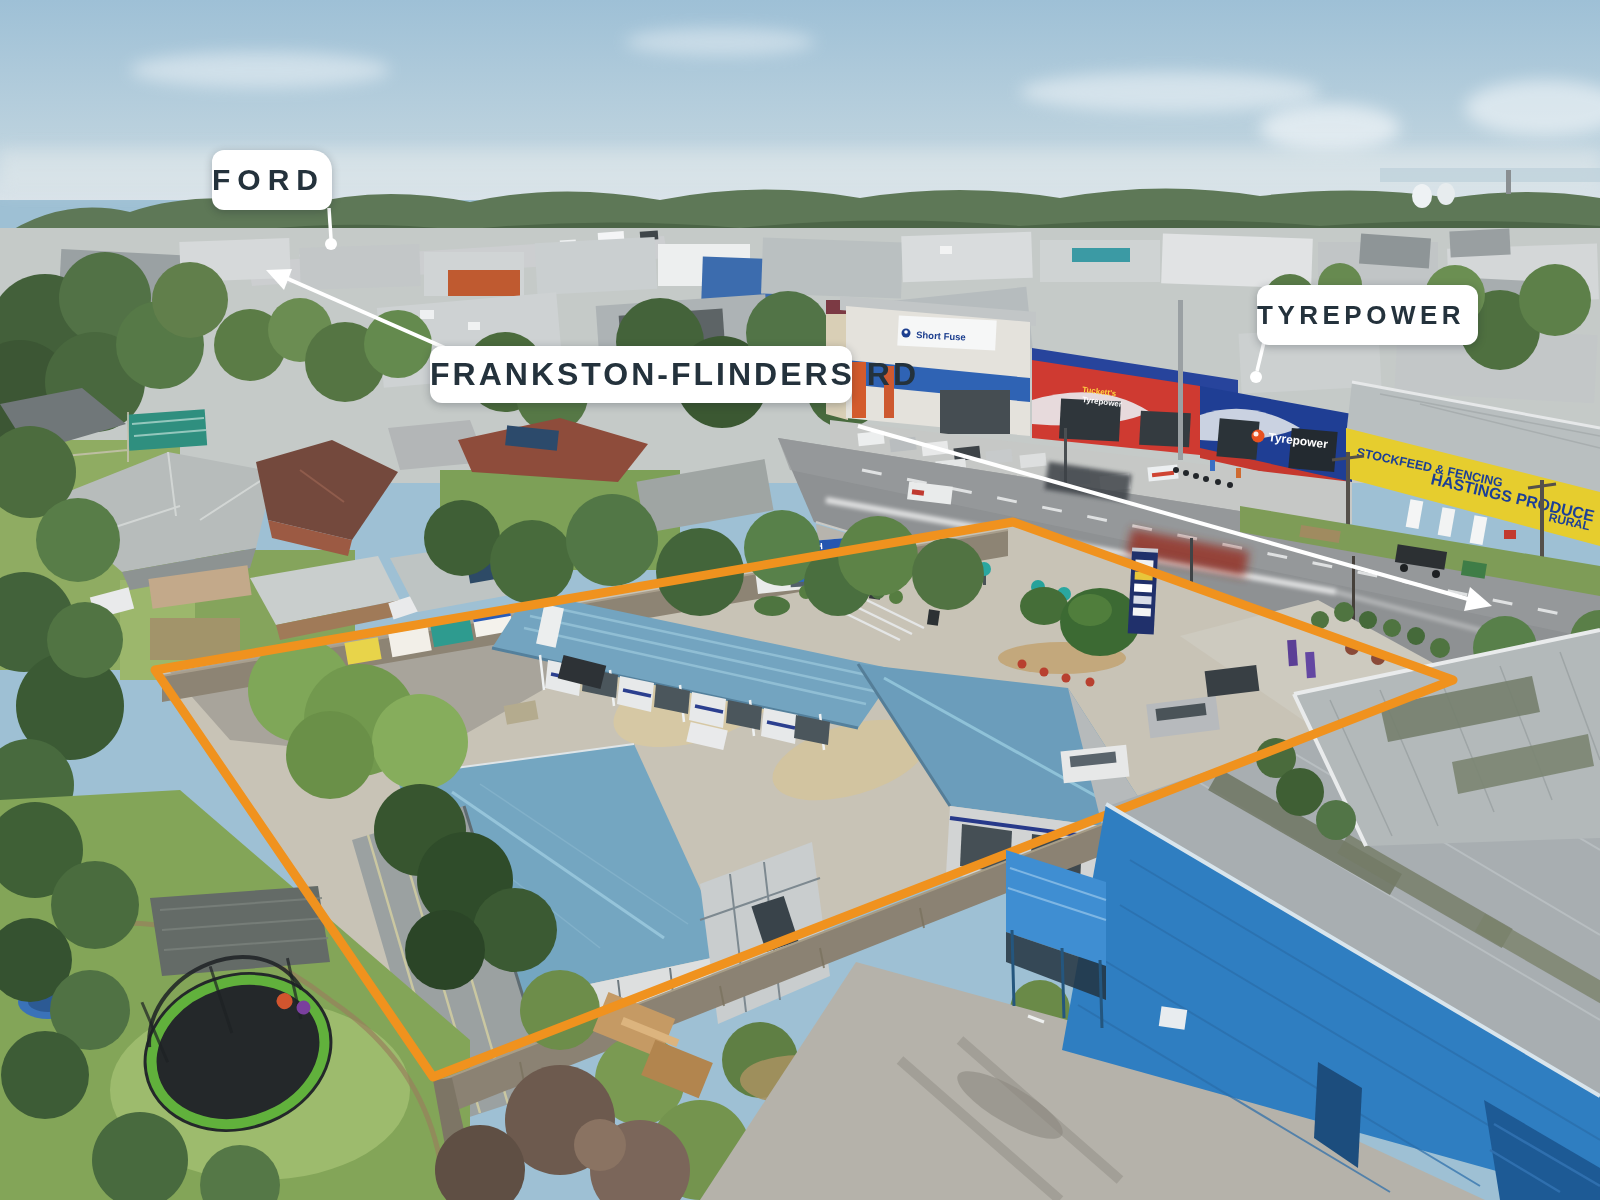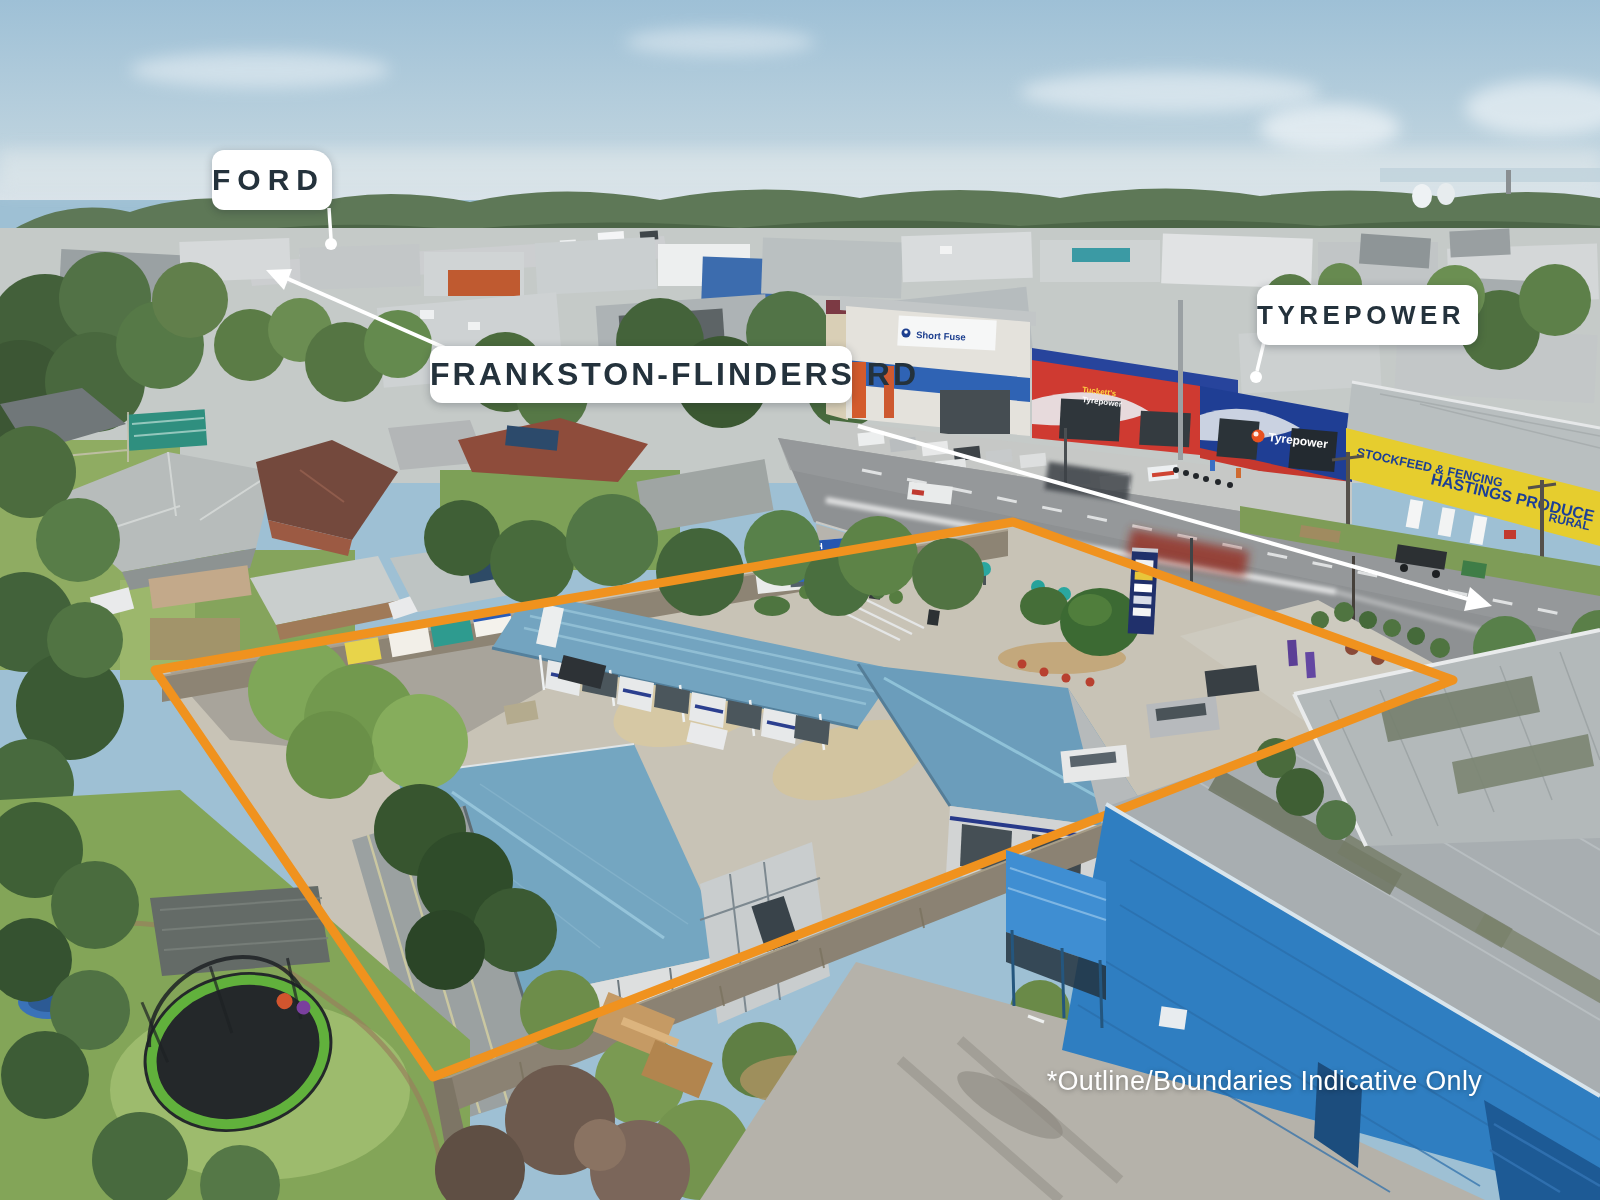--- a/index.html
+++ b/index.html
@@ -541,14 +541,13 @@
 
   <div class="callout" id="ford-label">
     <span>FORD</span>
   </div>
   <div class="callout" id="road-label">
     <span>FRANKSTON-FLINDERS RD</span>
   </div>
   <div class="callout" id="tyrepower-label">
     <span>TYREPOWER</span>
   </div>
-  <div id="disclaimer">*Outline/Boundaries Indicative Only</div>
 </div>
 
 </body></html>

